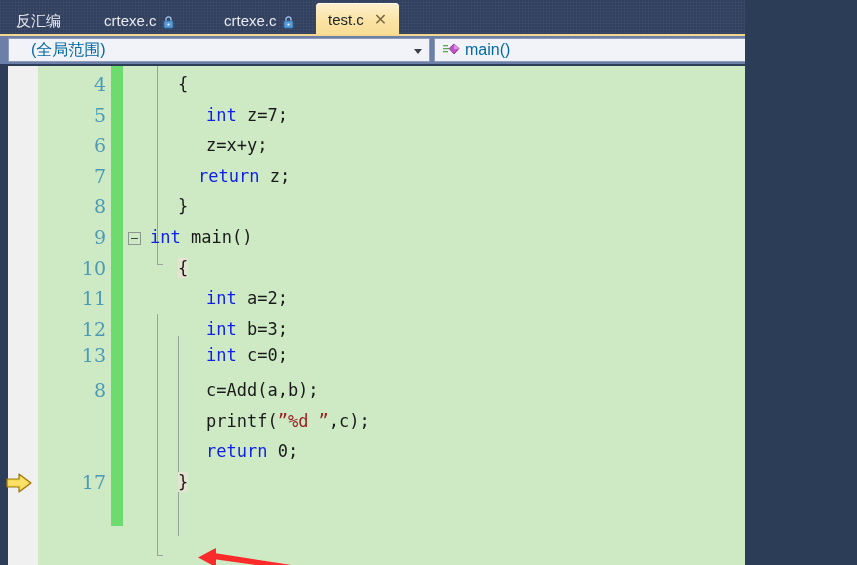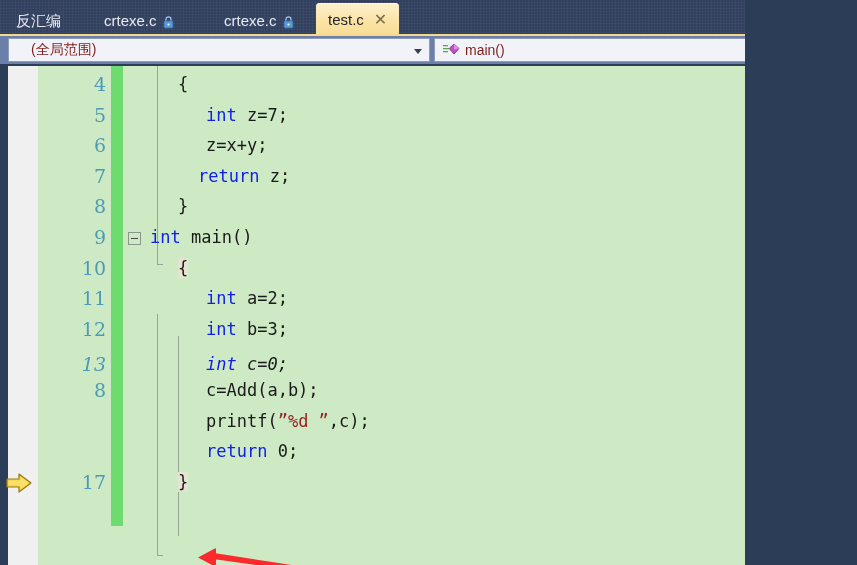--- a/index.html
+++ b/index.html
@@ -56,21 +56,21 @@
   .navcombo{
     position:absolute;top:2px;height:24px;
     background:#f2f3f8;
     border:1px solid #8e9cb8;
     box-sizing:border-box;
     display:flex;align-items:center;
   }
   #combo-scope{left:8px;width:422px;}
   #combo-func{left:434px;width:415px;}
   .navcombo .ctext{
-    font-size:14px;color:#7f1d1d;padding-left:8px;white-space:nowrap;overflow:hidden;
+    font-size:16px;color:#0369a1;padding-left:8px;white-space:nowrap;overflow:hidden;
   }
   #combo-scope .ctext{padding-left:22px;}
   #combo-func .ctext{padding-left:4px;}
   .navcombo .carrow{
     position:absolute;right:7px;top:10px;width:0;height:0;
     border-left:4px solid transparent;border-right:4px solid transparent;
     border-top:5px solid #3a3f4a;
   }
   .methodicon{margin-left:8px;width:18px;height:16px;display:block;}
 
@@ -258,21 +258,21 @@
             <div class="codetext" style="left: 140px;"><span class="hl">{</span></div>
           </div>
           <div class="row" style="top: 217.2px;">
             <div class="lineno">11</div>
             <div class="codetext" style="left: 168px;"><span class="kw">int</span><span> a=2;</span></div>
           </div>
           <div class="row" style="top: 247.8px;">
             <div class="lineno">12</div>
             <div class="codetext" style="left: 168px;"><span class="kw">int</span><span> b=3;</span></div>
           </div>
-          <div class="row" style="top: 283px; font-style: italic;">
+          <div class="row" style="top: 274px;">
             <div class="lineno">13</div>
             <div class="codetext" style="left: 168px;"><span class="kw">int</span><span> c=0;</span></div>
           </div>
           <div class="row" style="top: 309px;">
             <div class="lineno">8</div>
             <div class="codetext" style="left: 168px;"><span>c=Add(a,b);</span></div>
           </div>
           <div class="row" style="top: 339.6px;">
             <div class="codetext" style="left: 168px;"><span>printf(</span><span class="str">”%d ”</span><span>,c);</span></div>
           </div>

